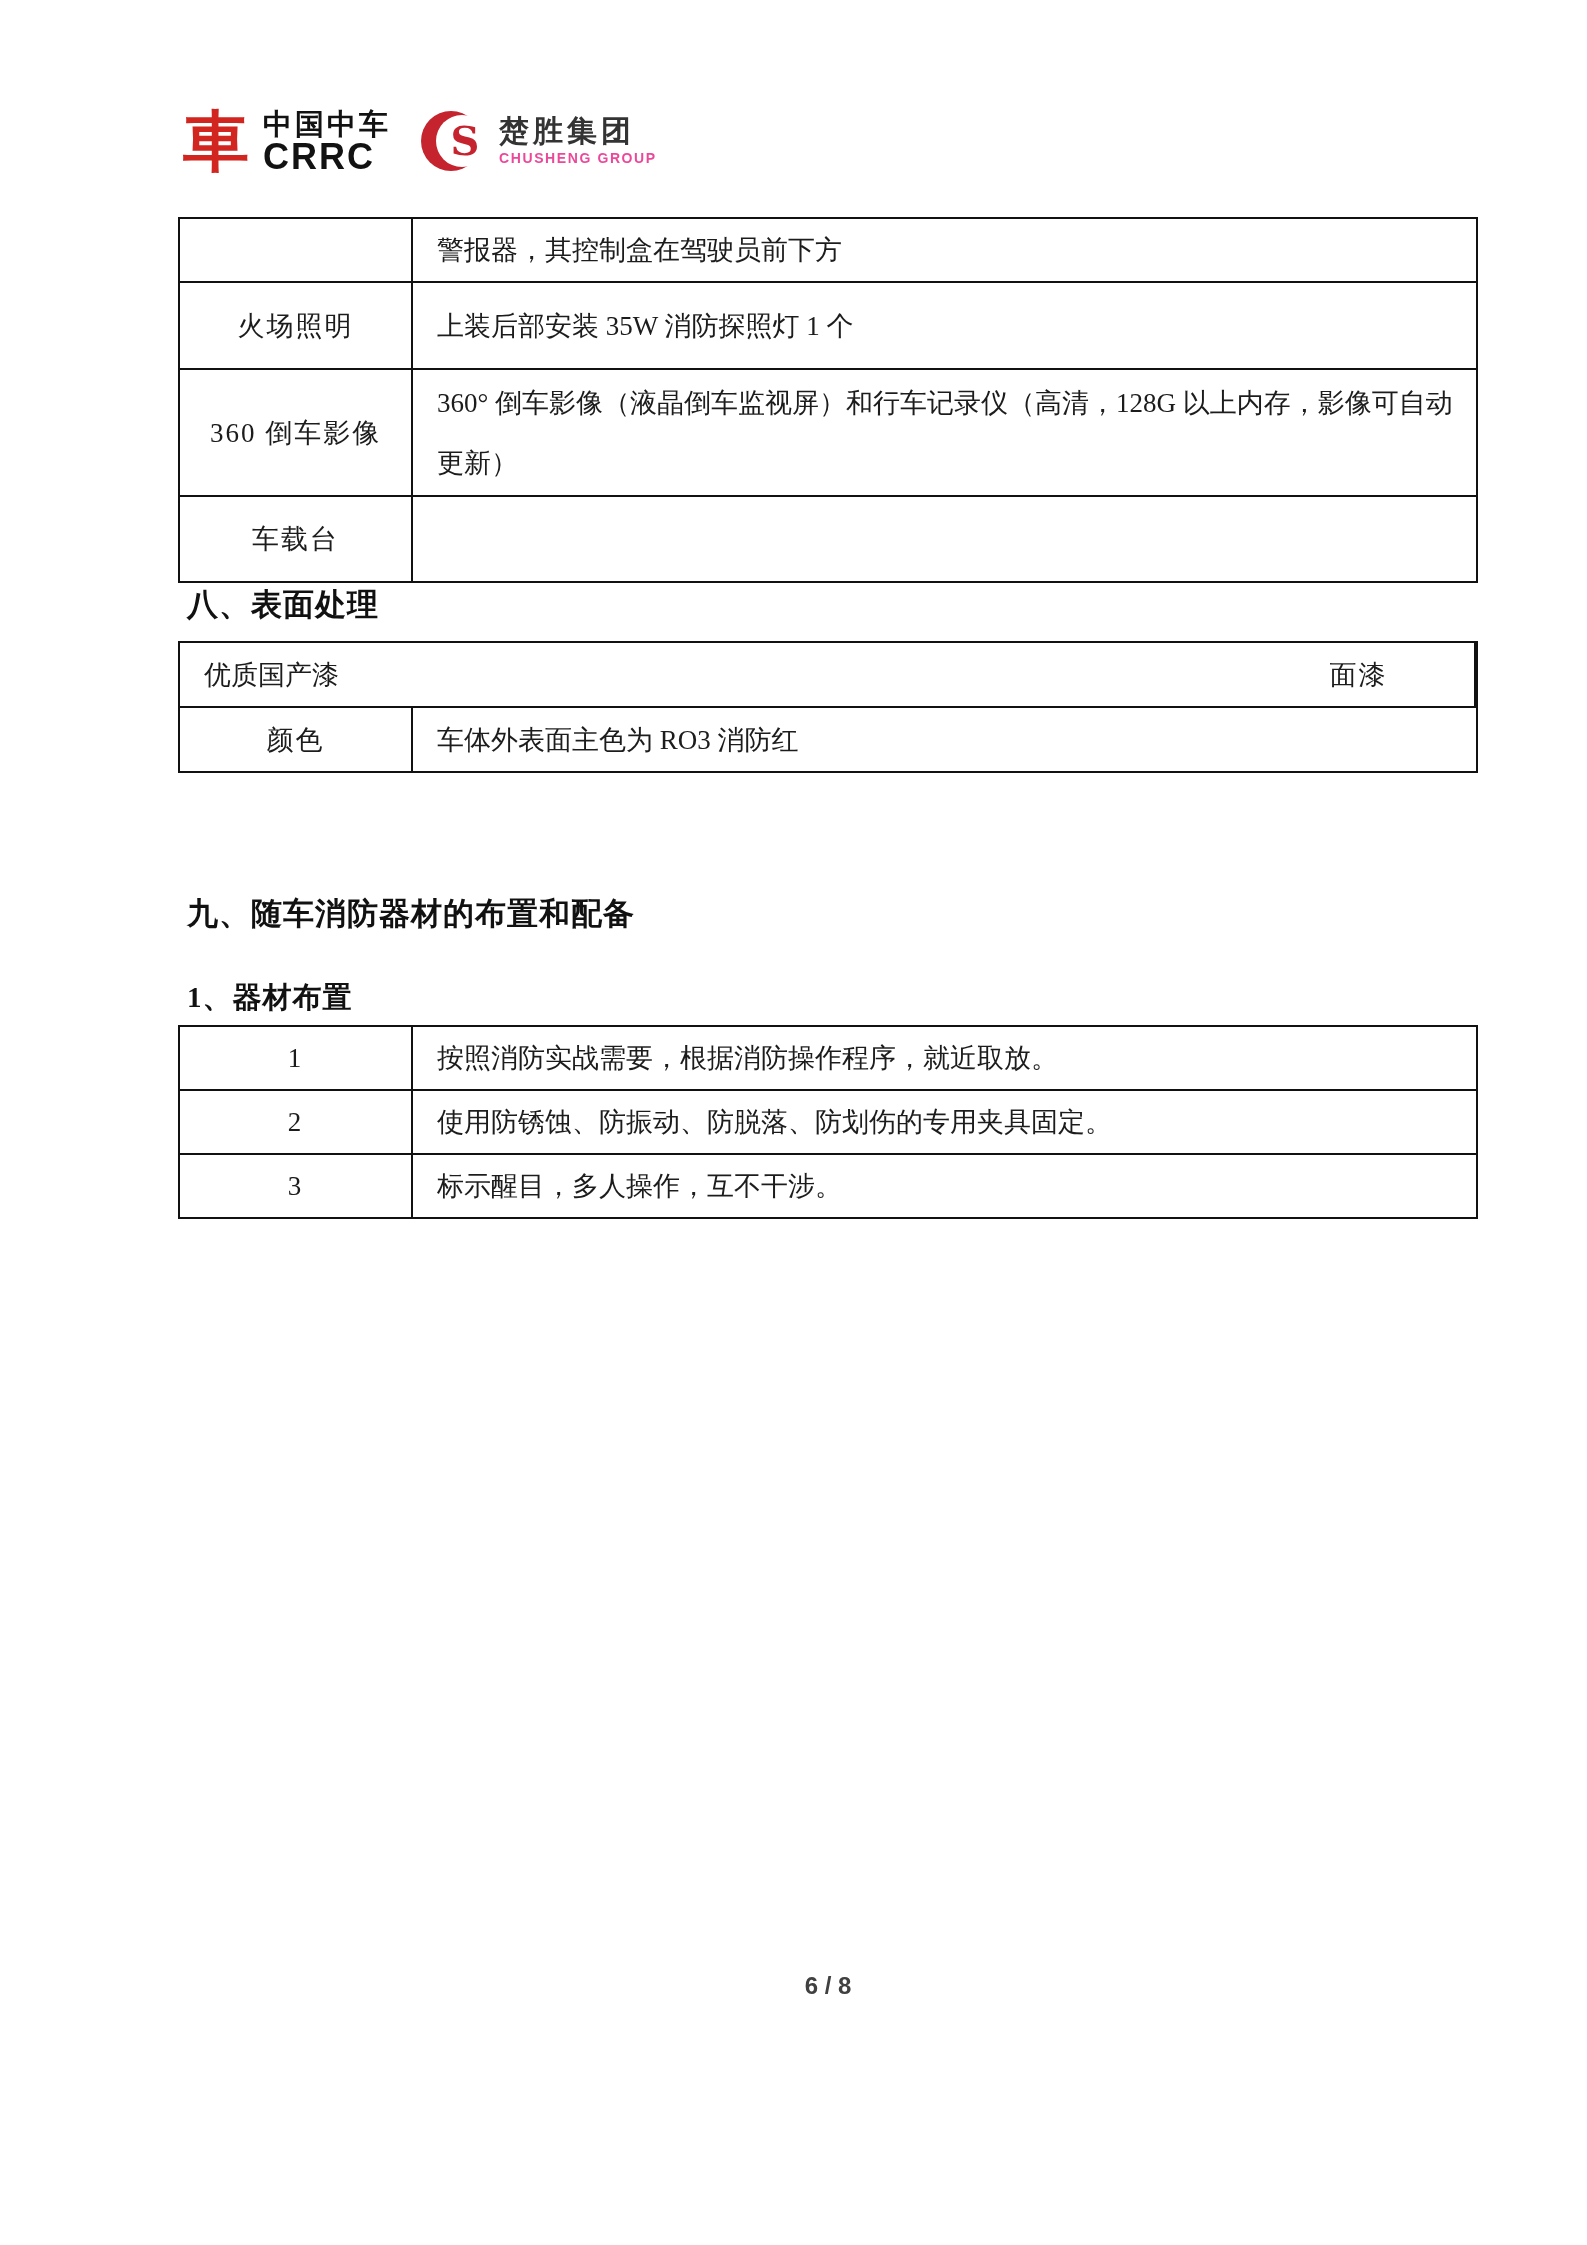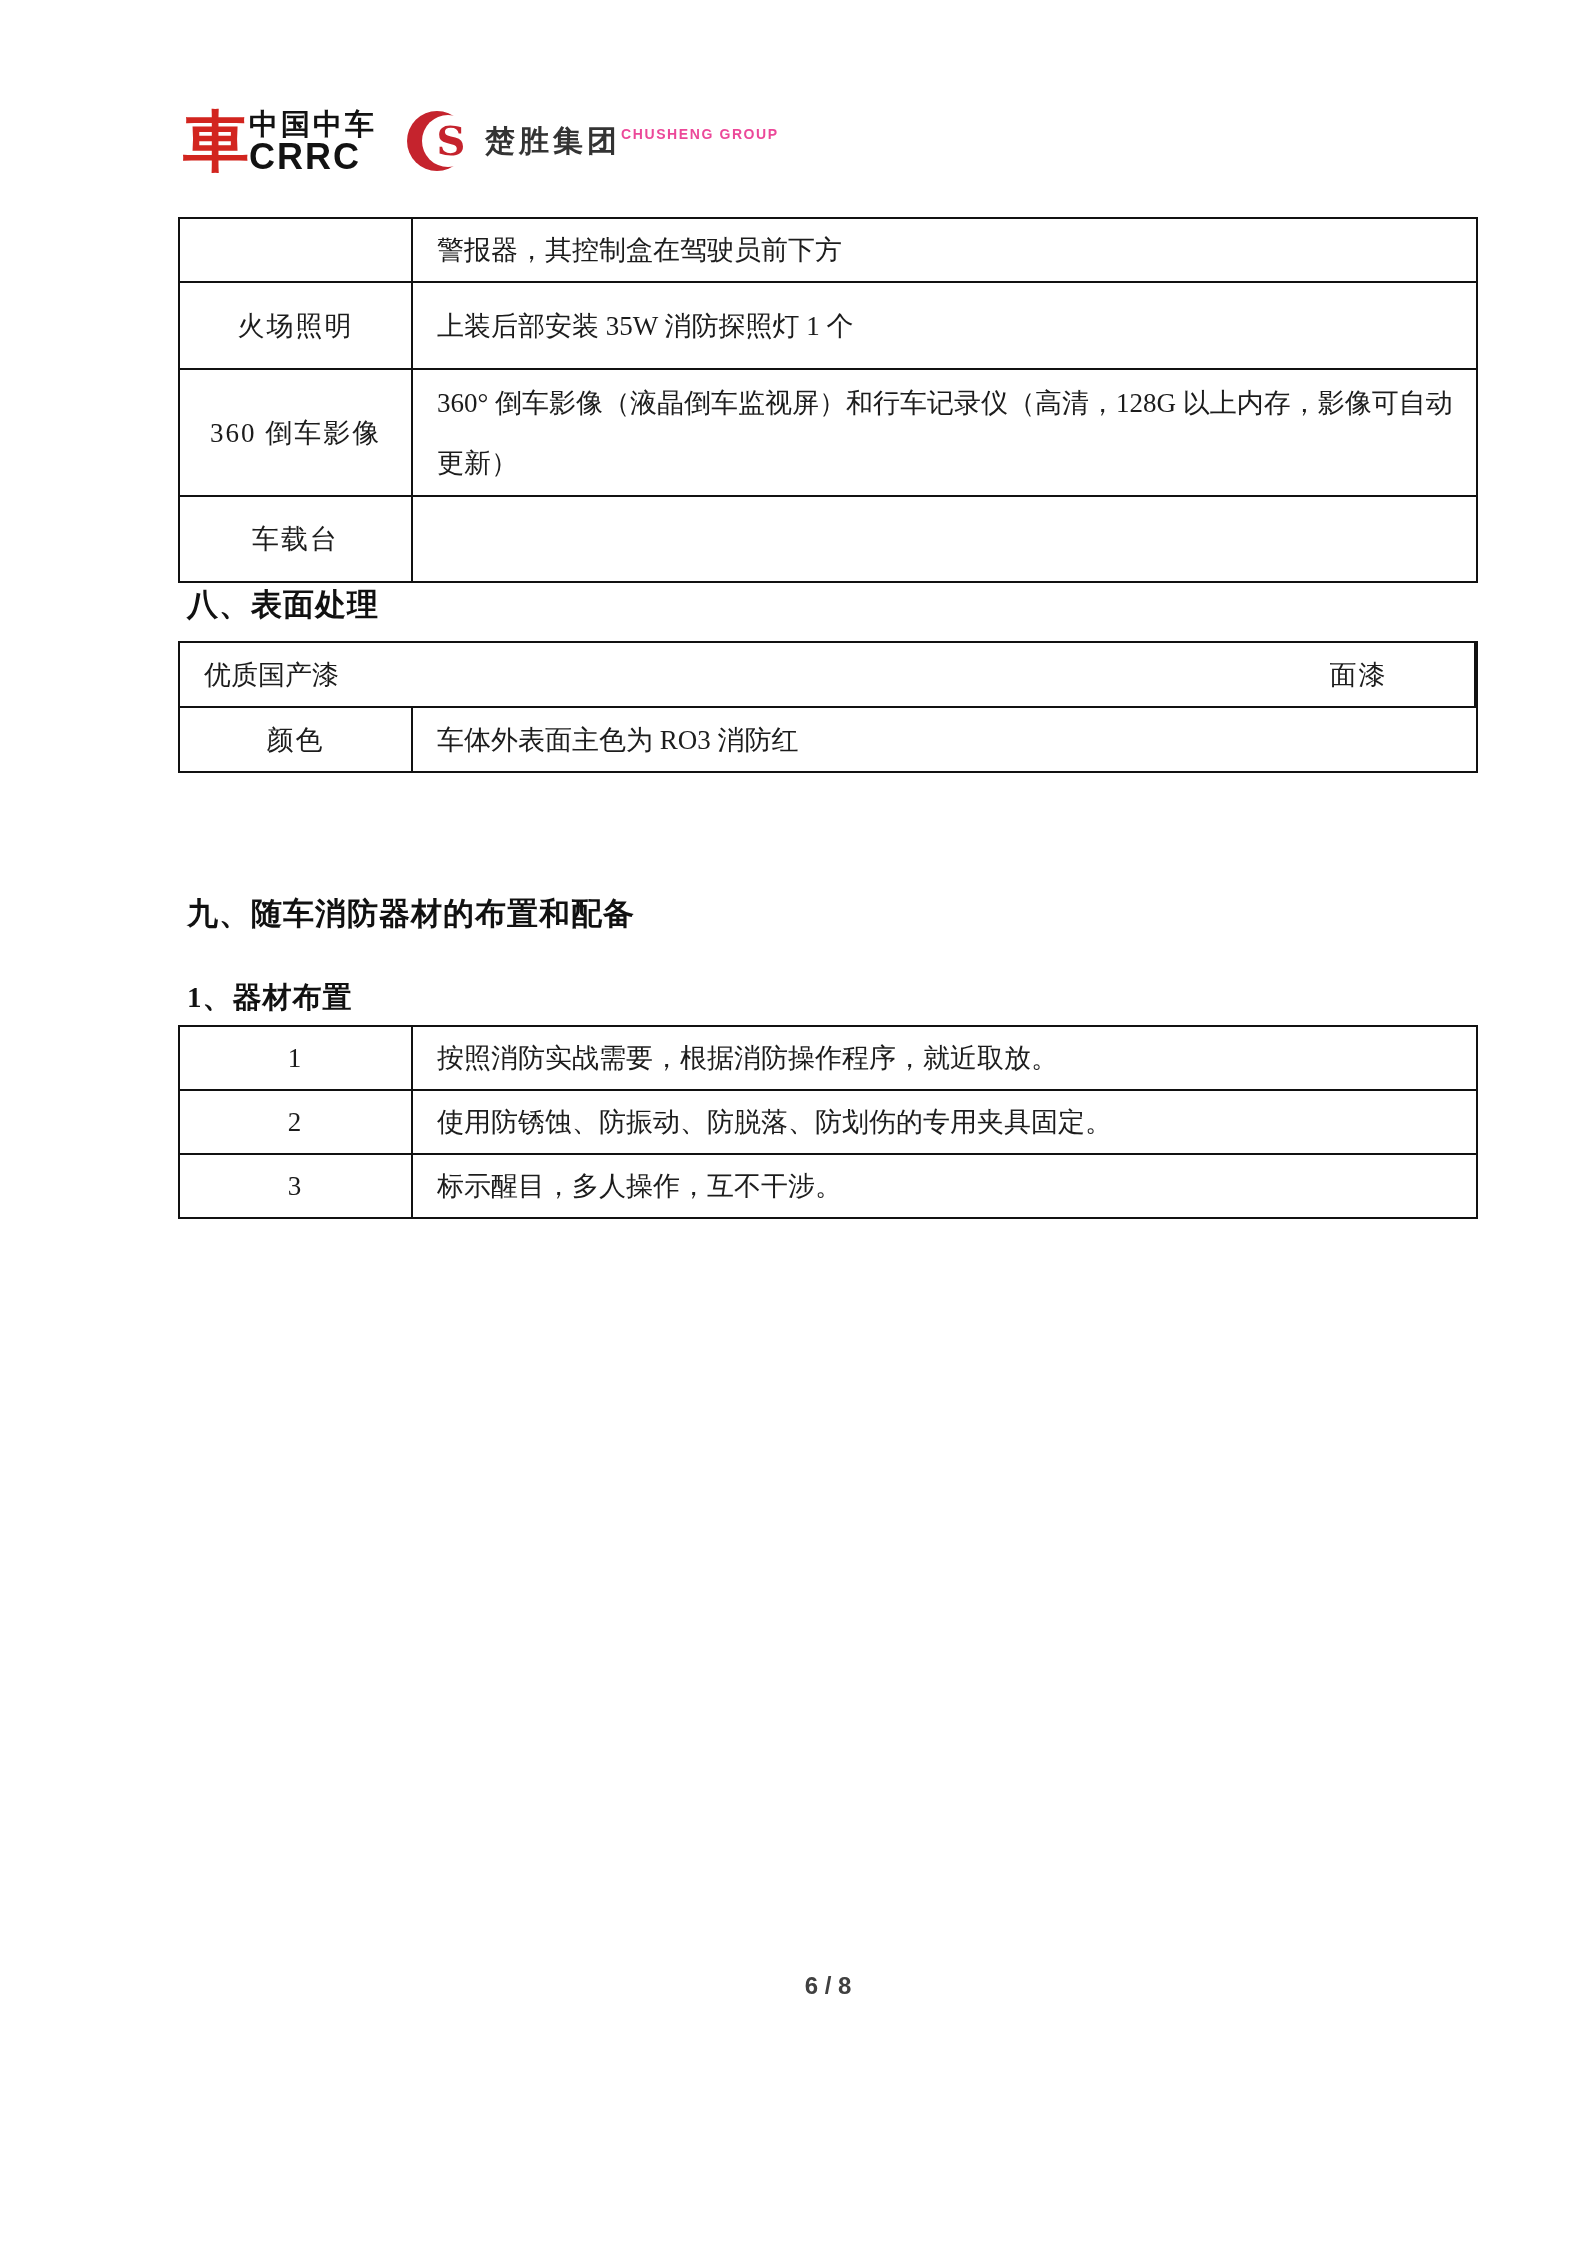--- a/index.html
+++ b/index.html
@@ -13,33 +13,33 @@
     overflow:hidden;
   }
 
   
   .logos { position:absolute; left:183px; top:108px; display:flex; align-items:center; }
   .crrc { display:flex; align-items:center; }
   .crrc-mark {
     font-size:66px; line-height:64px; font-weight:bold;
     color:#d2251f; font-family:"DejaVu Serif",serif;
   }
-  .crrc-text { display:flex; flex-direction:column; justify-content:center; }
+  .crrc-text { margin-left:14px; display:flex; flex-direction:column; justify-content:center; }
   .crrc-cn { font-size:29px; font-weight:bold; color:#121212; letter-spacing:3px; line-height:32px; font-family:"Liberation Sans",sans-serif; }
   .crrc-en { font-size:36px; font-weight:900; color:#121212; letter-spacing:2px; line-height:34px; font-family:"Liberation Sans",sans-serif; }
   .chusheng { display:flex; align-items:center; margin-left:30px; }
   .cs-mark { position:relative; width:66px; height:60px; }
   .cs-circle { position:absolute; left:0; top:0; width:60px; height:60px; border-radius:50%; background:#c5232d; }
   .cs-circle:after { content:""; position:absolute; left:15px; top:4px; width:52px; height:52px; border-radius:50%; background:#ffffff; }
   .cs-s {
     position:absolute; left:24px; top:8px; width:40px; text-align:center;
     font-size:40px; line-height:44px; font-weight:bold; color:#c5232d;
     font-family:"DejaVu Serif",serif;
   }
-  .cs-text { margin-left:12px; display:flex; flex-direction:row; }
+  .cs-text { margin-left:12px; display:flex; flex-direction:column; }
   .cs-cn { font-size:30px; font-weight:bold; color:#333333; letter-spacing:4px; line-height:34px; font-family:"Liberation Sans",sans-serif; }
   .cs-en { font-size:14px; font-weight:bold; color:#ec4899; letter-spacing:1.6px; line-height:20px; font-family:"Liberation Sans",sans-serif; }
 
   
   .tbl { position:absolute; left:178px; width:1300px; border:2px solid #111; box-sizing:border-box; }
   .tr { display:flex; }
   .tr + .tr { border-top:2px solid #111; }
   .td { display:flex; align-items:center; box-sizing:border-box; font-size:27px; line-height:60px; }
   .td-label { width:233px; justify-content:center; text-align:center; border-right:2px solid #111; letter-spacing:2px; flex:none;font-family:Liberation Serif, serif; }
   .td-value { flex:1; padding:0 10px 0 24px; }

